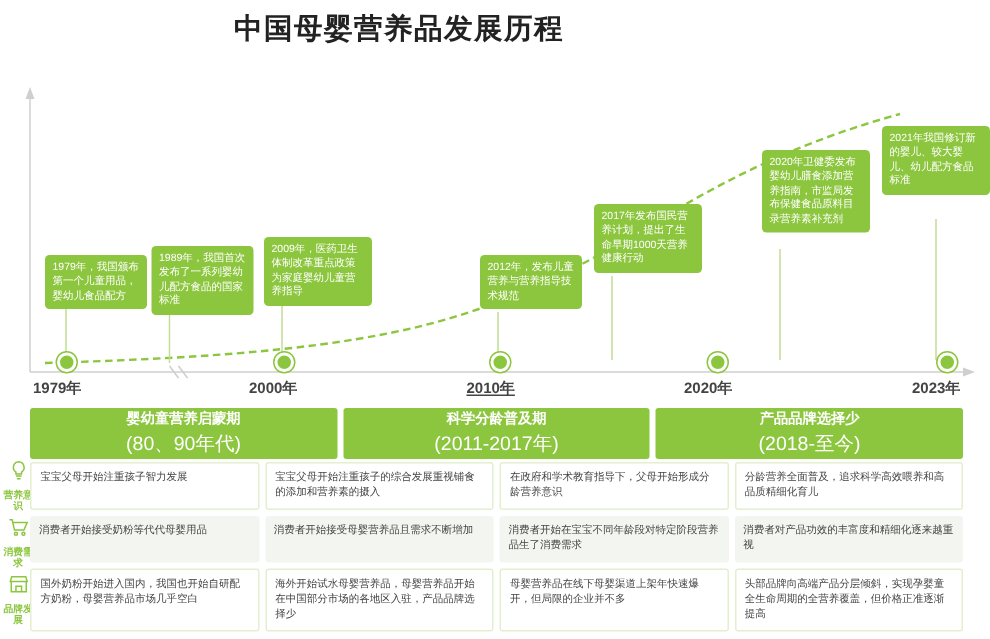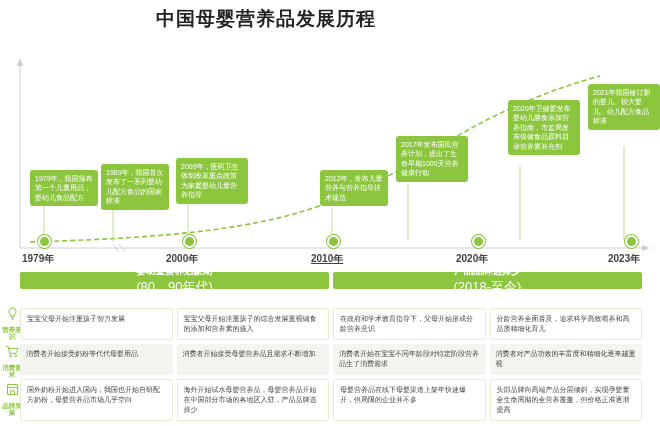--- a/index.html
+++ b/index.html
@@ -28,21 +28,21 @@
     font-size:7px;
     line-height:1.35;
     border-radius:3px;
     padding:4px 5px;
     text-align:left;
   }
   
   #axis-years{position:absolute;left:0;top:252px;width:644px;height:16px;}
   .year{position:absolute;font-size:10px;color:#444;font-weight:bold;}
   
-  #phase-row{position:absolute;left:20px;top:272px;width:622px;height:17px;display:flex;gap:4px;}
+  #phase-row{position:absolute;left:20px;top:272px;width:622px;height:34px;display:flex;gap:4px;}
   .phase{
     flex:1;background:#8cc63f;color:#fff;border-radius:2px;
     display:flex;flex-direction:column;align-items:center;justify-content:center;
     font-size:9.5px;font-weight:bold;line-height:1.35;
   }
   .phase .sub{font-size:13px;font-weight:normal;}
   
   #matrix{position:absolute;left:20px;top:308px;width:622px;}
   .row{display:flex;gap:4px;margin-bottom:4px;align-items:stretch;}
   .cell{
@@ -105,20 +105,24 @@
   <span class="year" style="left:456px;">2020年</span>
   <span class="year" style="left:608px;">2023年</span>
 </div>
 
 <div id="phase-row">
   <div class="phase">
     <span>婴幼童营养启蒙期</span>
     <span class="sub">(80、90年代)</span>
   </div>
   <div class="phase">
+    <span>科学分龄普及期</span>
+    <span class="sub">(2011-2017年)</span>
+  </div>
+  <div class="phase">
     <span>产品品牌选择少</span>
     <span class="sub">(2018-至今)</span>
   </div>
 </div>
 
 <div id="side-wrap">
   <div class="side-item" style="top:0px;">
     <svg width="15" height="15" viewBox="0 0 24 24" fill="none" stroke="#8cc63f" stroke-width="1.6">
       <path d="M9 18h6M10 21h4M12 3a6 6 0 0 0-3 11v2h6v-2a6 6 0 0 0-3-11z"></path>
     </svg>

